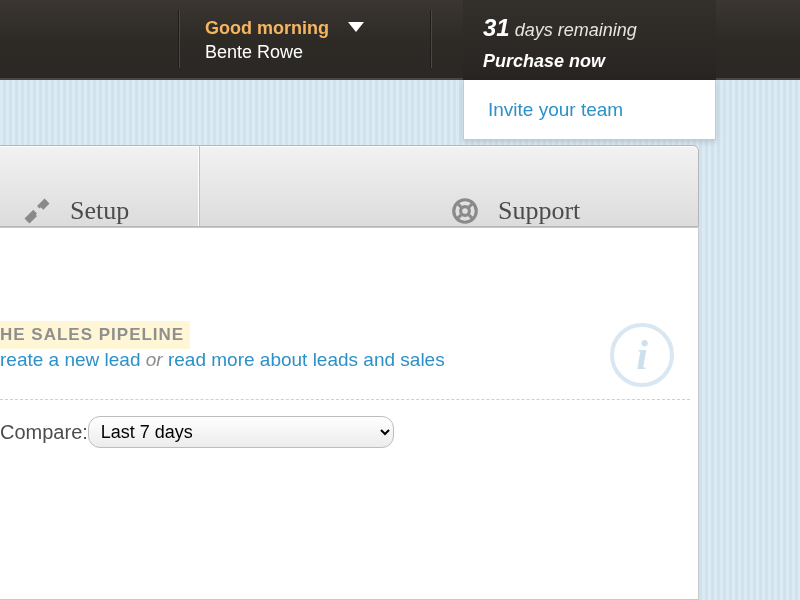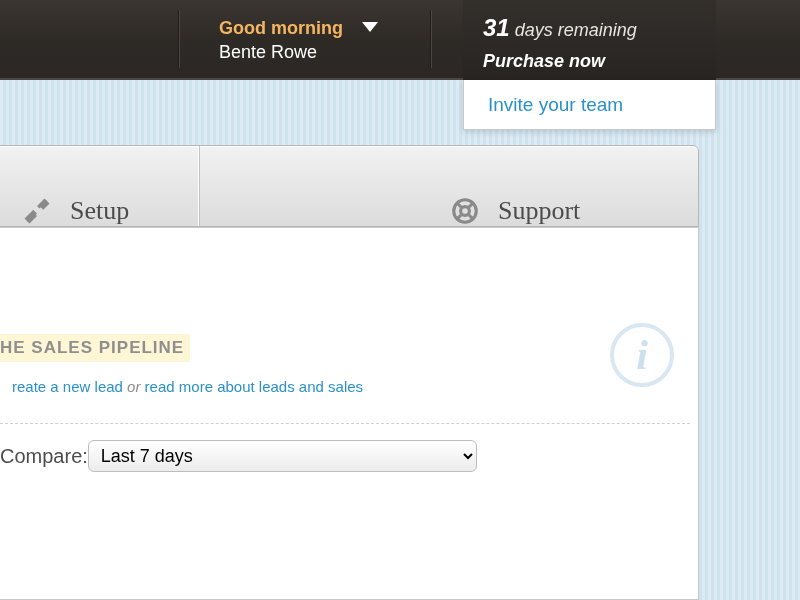--- a/index.html
+++ b/index.html
@@ -14,21 +14,21 @@
   
   .topbar {
     position: relative;
     height: 80px;
     background: linear-gradient(#3b3632, #2e2a26 50%, #2b2724);
     border-bottom: 2px solid #4c4743;
     color: #fff;
   }
   .greeting {
     position: absolute;
-    left: 219px;
+    left: 205px;
     top: 16px;
     font-size: 18px;
     line-height: 1.35;
   }
   .greeting .hello { color: #f5b560; font-weight: 600; }
   .greeting .name  { color: #fff; }
   .triangle {
     display: inline-block;
     margin-left: 14px;
     width: 0; height: 0;
@@ -60,21 +60,21 @@
     font-style: italic;
   }
   .trialbox .days { font-size: 24px; font-weight: 700; }
   .trialbox .remaining { color: #e8e4df; }
   .trialbox .purchase  { font-weight: 700; display: block; margin-top: 2px; }
 
   .invitebox {
     position: absolute;
     left: 463px; top: 80px;
     width: 253px;
-    height: 50px;
+    height: 60px;
     background: #fff;
     border-left: 1px solid #c9c9c9;
     border-right: 1px solid #c9c9c9;
     border-bottom: 1px solid #c9c9c9;
     box-shadow: 0 2px 6px rgba(0,0,0,.15);
     display: flex;
     align-items: center;
     padding-left: 24px;
   }
   .invitebox a { color: #2b91c8; font-size: 19px; text-decoration: none; cursor: pointer; }
@@ -140,60 +140,59 @@
   }
 
   .pipeline-heading {
     display: inline-block;
     background: #fff6d6;
     color: #8f8f8f;
     font-weight: 700;
     letter-spacing: 1px;
     font-size: 17px;
     padding: 4px 6px 4px 0;
-    margin-top: 64px;
+    margin-top: 51px;
   }
   .pipeline-desc {
     margin-top: 18px;
     color: #8e8e8e;
     font-style: italic;
     font-size: 19px;
     line-height: 1.4;
     max-width: 690px;
   }
   .pipeline-links {
-    margin-top: 16px;
-    font-size: 15px;
+    margin-top: 0;
+    font-size: 19px;
     color: #8e8e8e;
     font-style: italic;
-    padding-left: 12px;
   }
   .pipeline-links a { color: #2b91c8; text-decoration: none; font-style: normal; cursor: pointer; }
 
   .divider {
     margin-top: 28px;
     border: none;
     border-top: 1px dashed #cfcfcf;
     width: 690px;
   }
 
   .compare-row {
     margin-top: 16px;
     display: flex;
     align-items: center;
     font-size: 20px;
     color: #4d4d4d;
   }
   .compare-row select {
     font-size: 18px;
     height: 32px;
-    width: 389px;
+    width: 306px;
     padding: 2px 8px;
     border: 1px solid #bdbdbd;
-    border-radius: 6px;
+    border-radius: 12px;
     background: linear-gradient(#ffffff, #ececec);
   }
 </style>
 </head>
 <body>
 
 <div class="topbar">
   <span class="vrule vr1"></span>
   <span class="vrule vr2"></span>
 

